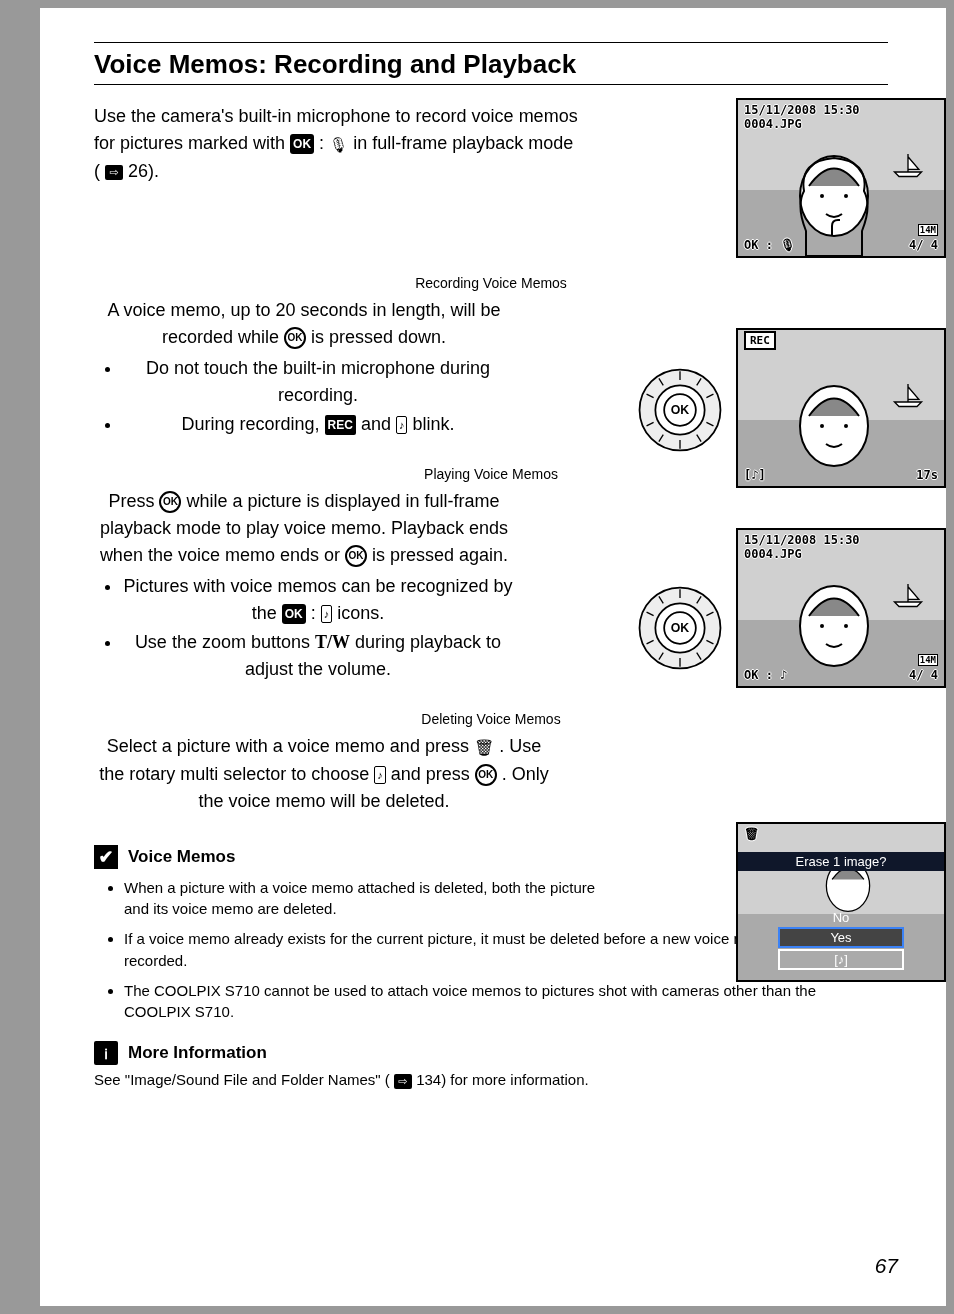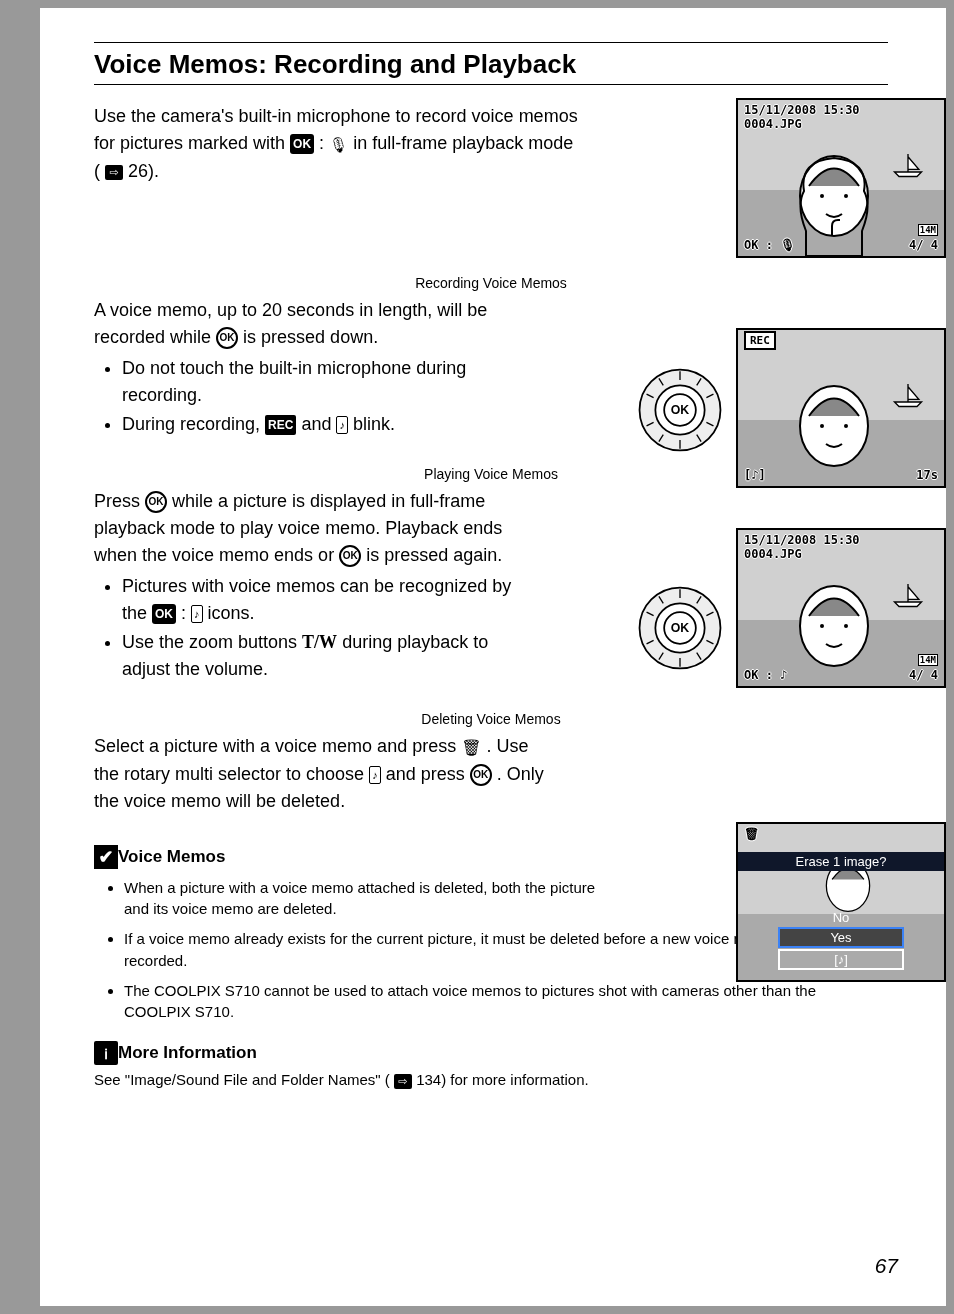--- a/index.html
+++ b/index.html
@@ -38,25 +38,25 @@
   .book-icon::before { content:"⇨"; }
   .ok-circle-inline {
     border:2px solid #000; border-radius:50%; width:22px; height:22px;
     display:inline-flex; align-items:center; justify-content:center;
     font-size:10px; font-weight:bold; line-height:1;
   }
   .ok-circle-inline::before { content:"OK"; }
   .rec-badge { background:#000; color:#fff; font-weight:bold; font-size:12px; padding:1px 3px; border-radius:2px;}
   .trash-icon::before { content:"🗑"; font-size:16px;}
   h2 { font-size:14px; font-weight:normal; margin-top:28px; margin-bottom:6px;text-align:center;}
-  .body { font-size:18px; line-height:1.5; max-width:420px;}
+  .body { font-size:18px; line-height:1.5; max-width:420px;text-align:center;}
   ul.body { padding-left:28px; margin-top:4px;}
   ul.body li { margin-bottom:2px;}
   .tw { font-weight:bold; font-family:serif;}
-  .note-head { display:flex; align-items:center; margin-top:30px; font-weight:bold; font-size:17px;}
+  .note-head { display:flex; align-items:center; gap:10px; margin-top:30px; font-weight:bold; font-size:17px;}
   .check-box { width:24px; height:24px; background:#000; color:#fff; display:inline-flex; align-items:center; justify-content:center; font-size:18px; font-weight:bold;}
   .check-box::before { content:"✔"; }
   .info-box { width:24px; height:24px; background:#000; color:#fff; display:inline-flex; align-items:center; justify-content:center; font-size:14px; font-weight:bold; border-radius:2px;}
   .info-box::before { content:"ℹ"; }
   ul.notes { list-style:disc; padding-left:30px; font-size:15px; line-height:1.45; margin-top:8px; max-width:760px;}
   ul.notes li { margin-bottom:8px; }
   .more-info { font-size:15px; margin-top:6px;}
   .pagenum { position:absolute; bottom:28px; right:48px; font-style:italic; font-size:21px;}
   
   .side-tab {

